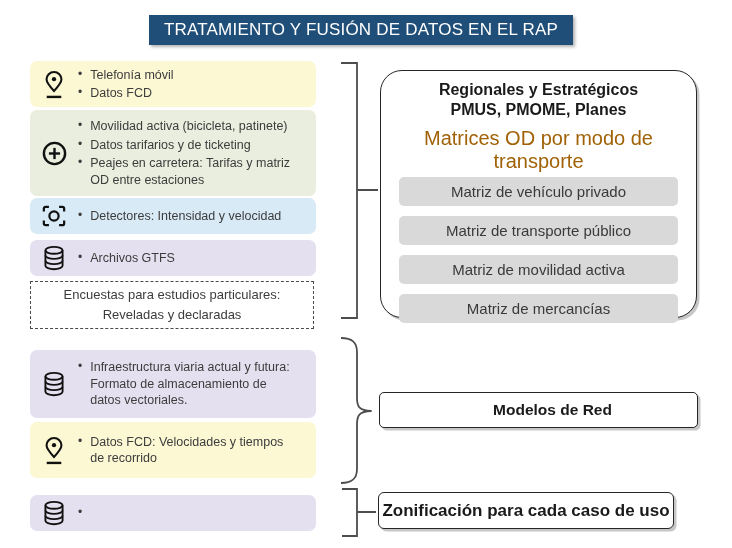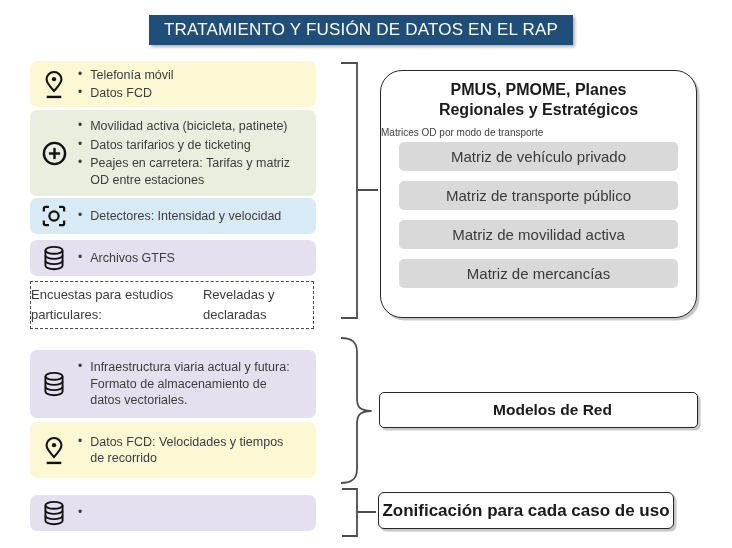--- a/index.html
+++ b/index.html
@@ -26,34 +26,34 @@
   .icon-col{flex:0 0 48px;display:flex;justify-content:center;align-items:center;}
   .icon-col svg{display:block;}
   .items{flex:1;padding:4px 6px 4px 0;}
   .item{display:flex;align-items:flex-start;font-size:12.5px;line-height:1.32;margin:2px 0;color:#3c3c3c;}
   .item .dot{flex:0 0 auto;margin:0 8px 0 0;font-size:12px;line-height:1.32;}
   .item .txt{white-space:pre-line;}
   
   .dashed-box{
     position:absolute;left:30px;top:281px;width:284px;height:48px;
     border:1.6px dashed #4a4a4a;box-sizing:border-box;background:#ffffff;
-    display:flex;justify-content:center;align-items:center;
+    display:flex;flex-direction:column;justify-content:center;align-items:center;
     font-size:13px;line-height:1.55;color:#3c3c3c;
   }
   
   .connectors{position:absolute;left:0;top:0;pointer-events:none;}
   
   .plans-box{
     position:absolute;left:380px;top:70px;width:317px;height:248px;box-sizing:border-box;
     background:#ffffff;border:1.6px solid #262626;border-radius:22px;
     box-shadow:2.5px 2.5px 0 rgba(130,130,130,.45);
   }
   .plans-title{margin-top:9px;text-align:center;font-weight:bold;font-size:16px;
     line-height:1.25;color:#1a1a1a;}
-  .plans-subtitle{margin-top:7px;text-align:left;font-size:10px;color:#404040;}
+  .plans-subtitle{margin-top:7px;text-align:center;font-size:20px;color:#a16207;}
   .matrix-row{
     margin:10px 18px 0;height:29px;background:#D9D9D9;border-radius:5px;
     display:flex;align-items:center;justify-content:center;
     font-size:15px;color:#3a3a3a;
   }
   .matrix-row.first{margin-top:4px;}
   .outline-box{
     position:absolute;box-sizing:border-box;background:#ffffff;
     border:1.6px solid #262626;border-radius:5px;
     display:flex;align-items:center;justify-content:center;
@@ -208,22 +208,22 @@
   </div>
 
   <svg class="connectors" width="732" height="548" viewBox="0 0 732 548">
     <path d="M341 63 H357 V318 H341 M357 190 H378" fill="none" stroke="#4d4d4d" stroke-width="1.8"></path>
     <path d="M341 338 C352 338 357 342 357 352 L357 398 C357 407 359.5 410.5 371 411 C359.5 411.5 357 415 357 424 L357 469 C357 479 352 483 341 483" fill="none" stroke="#4d4d4d" stroke-width="1.8" stroke-linejoin="round"></path>
     <path d="M342 489 H357 V536 H342 M357 512 H376" fill="none" stroke="#4d4d4d" stroke-width="1.8"></path>
   </svg>
 
   <div class="plans-box">
     <div class="plans-title">
+      <div>Regionales y Estratégicos</div>
       <div>PMUS, PMOME, Planes</div>
-      <div>Regionales y Estratégicos</div>
     </div>
     <div class="plans-subtitle">Matrices OD por modo de transporte</div>
     <div class="matrix-row first">Matriz de vehículo privado</div>
     <div class="matrix-row">Matriz de transporte público</div>
     <div class="matrix-row">Matriz de movilidad activa</div>
     <div class="matrix-row">Matriz de mercancías</div>
   </div>
 
   <div class="outline-box models-box">Modelos de Red</div>
 

